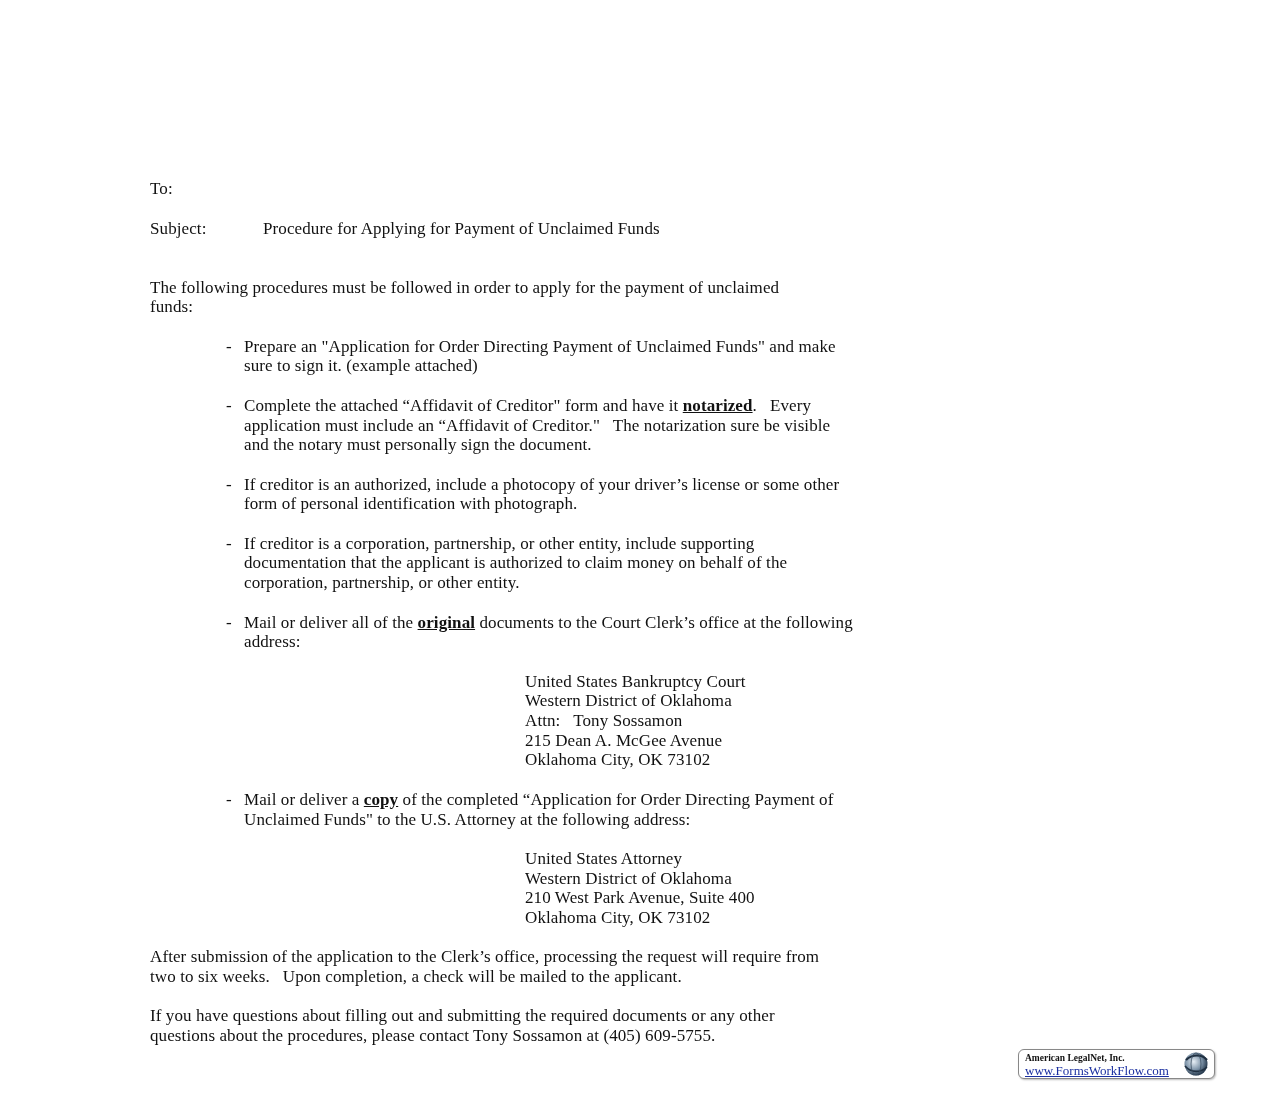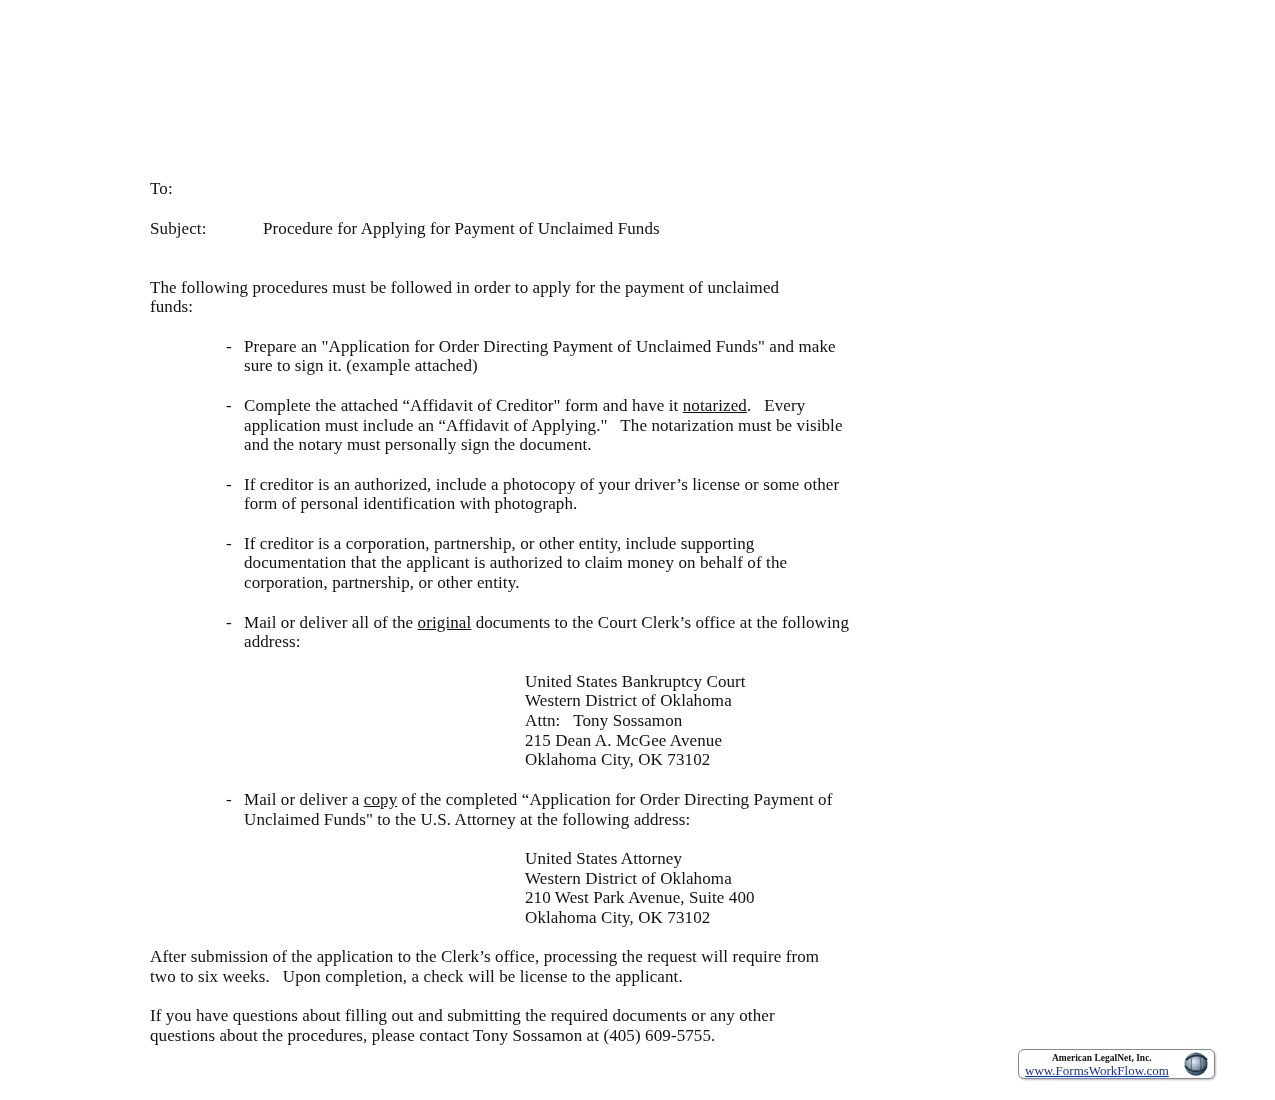--- a/index.html
+++ b/index.html
@@ -6,26 +6,26 @@
     body { width: 1275px; height: 1100px; position: relative; overflow: hidden;
            font-family: "Liberation Serif", "DejaVu Serif", serif; color: #111; }
     .page { position: absolute; left: 0; top: 0; width: 1275px; height: 1100px; }
     .txt { position: absolute; font-size: 17px; line-height: 19.6px; white-space: pre; letter-spacing: 0.1px; }
     .hdr-label { left: 150px; }
     .hdr-value { left: 263px; }
     .para { left: 150px; }
     .dash { left: 226px; }
     .item { left: 244px; }
     .addr { left: 525px; }
-    b.u { font-weight: normal; text-decoration: underline; margin-top: 36px; }
+    b.u { font-weight: bold; text-decoration: underline; margin-top: 36px; }
     .badge { position: absolute; left: 1018px; top: 1049px; width: 195px; height: 28px;
              border: 1px solid #888; border-radius: 6px; background: #fff;
              box-shadow: 1px 1px 2px #bbb; }
     .badge .co { position: absolute; left: 6px; top: 3px; font-size: 9.5px; font-weight: bold;
-                 font-family: "Liberation Serif", serif; color: #111; margin-left: 27px; }
+                 font-family: "Liberation Serif", serif; color: #111; }
     .badge .url { position: absolute; left: 6px; top: 13px; font-size: 13px;
                   font-family: "Liberation Serif", serif; color: #1a2fa0; text-decoration: underline; }
     .badge .globe { position: absolute; right: 4px; top: 1px; width: 30px; height: 26px; }
   </style>
 </head>
 <body>
 
 <div class="page">
 
   <div class="txt hdr-label" style="top:179px">To:</div>
@@ -34,21 +34,21 @@
 
   <div class="txt para" style="top:278px">The following procedures must be followed in order to apply for the payment of unclaimed</div>
   <div class="txt para" style="top:297px">funds:</div>
 
   <div class="txt dash" style="top:337px">-</div>
   <div class="txt item" style="top:337px">Prepare an "Application for Order Directing Payment of Unclaimed Funds" and make</div>
   <div class="txt item" style="top:356px">sure to sign it. (example attached)</div>
 
   <div class="txt dash" style="top:396px">-</div>
   <div class="txt item" style="top:396px"><span>Complete the attached “Affidavit of Creditor" form and have it </span><b class="u">notarized</b><span>.   Every</span></div>
-  <div class="txt item" style="top:416px">application must include an “Affidavit of Applying."   The notarization must be visible</div>
+  <div class="txt item" style="top:416px">application must include an “Affidavit of Creditor."   The notarization sure be visible</div>
   <div class="txt item" style="top:435px">and the notary must personally sign the document.</div>
 
   <div class="txt dash" style="top:475px">-</div>
   <div class="txt item" style="top:475px">If creditor is an authorized, include a photocopy of your driver’s license or some other</div>
   <div class="txt item" style="top:494px">form of personal identification with photograph.</div>
 
   <div class="txt dash" style="top:534px">-</div>
   <div class="txt item" style="top:534px">If creditor is a corporation, partnership, or other entity, include supporting</div>
   <div class="txt item" style="top:553px">documentation that the applicant is authorized to claim money on behalf of the</div>
   <div class="txt item" style="top:573px">corporation, partnership, or other entity.</div>
@@ -70,21 +70,21 @@
   <div class="txt item" style="top:810px">Unclaimed Funds" to the U.S. Attorney at the following address:</div>
 
   <div>
     <div class="txt addr" style="top:849px">United States Attorney</div>
     <div class="txt addr" style="top:869px">Western District of Oklahoma</div>
     <div class="txt addr" style="top:888px">210 West Park Avenue, Suite 400</div>
     <div class="txt addr" style="top:908px">Oklahoma City, OK 73102</div>
   </div>
 
   <div class="txt para" style="top:947px">After submission of the application to the Clerk’s office, processing the request will require from</div>
-  <div class="txt para" style="top:967px">two to six weeks.   Upon completion, a check will be license to the applicant.</div>
+  <div class="txt para" style="top:967px">two to six weeks.   Upon completion, a check will be mailed to the applicant.</div>
   <div class="txt para" style="top:1006px">If you have questions about filling out and submitting the required documents or any other</div>
   <div class="txt para" style="top:1026px">questions about the procedures, please contact Tony Sossamon at (405) 609-5755.</div>
 
   <div class="badge">
     <div class="co">American LegalNet, Inc.</div>
     <div class="url">www.FormsWorkFlow.com</div>
     <svg class="globe" viewBox="0 0 30 26">
       <defs>
         <radialGradient id="g1" cx="40%" cy="40%" r="60%">
           <stop offset="0%" stop-color="#e6eef5"></stop>

